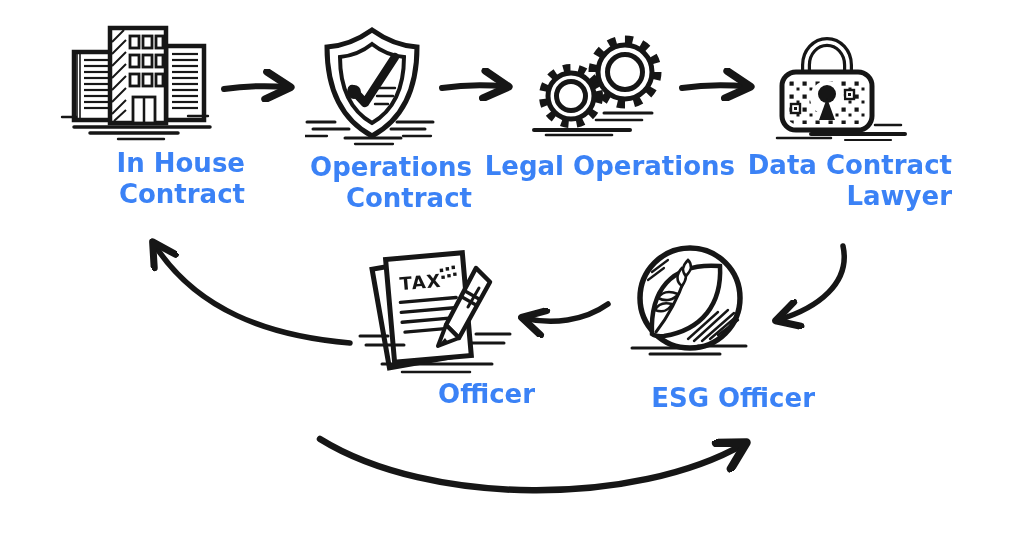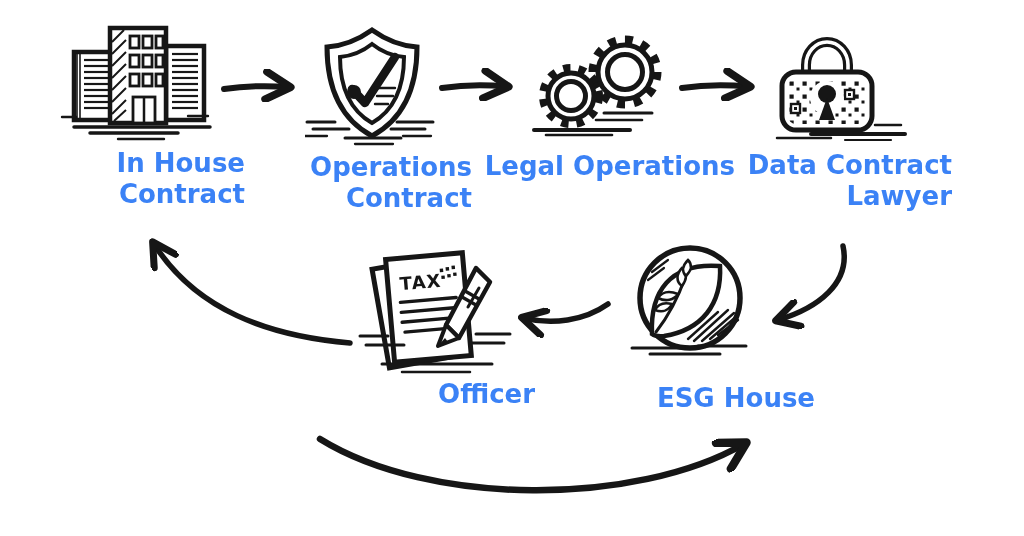--- a/index.html
+++ b/index.html
@@ -231,21 +231,21 @@
         </g>
 
         <g stroke-width="3">
           <line x1="10" y1="106" x2="62" y2="106"></line>
           <line x1="76" y1="104" x2="124" y2="104"></line>
           <line x1="28" y1="112" x2="98" y2="112"></line>
         </g>
       </g>
     </svg>
     <div class="label" style="left:565px;top:383px;width:250px">
-      <span style="display:block">ESG House</span>
+      <span style="display:block">ESG Officer</span>
     </div>
   </div>
 
   <div class="node">
     <svg class="icon" style="left:358px;top:246px" width="155" height="132" viewBox="0 0 155 132">
       <g stroke="#161616" stroke-linecap="round">
 
         <g transform="rotate(-10 60 65)">
           <rect x="22" y="16" width="74" height="100" fill="#fff" stroke-width="5"></rect>
         </g>

